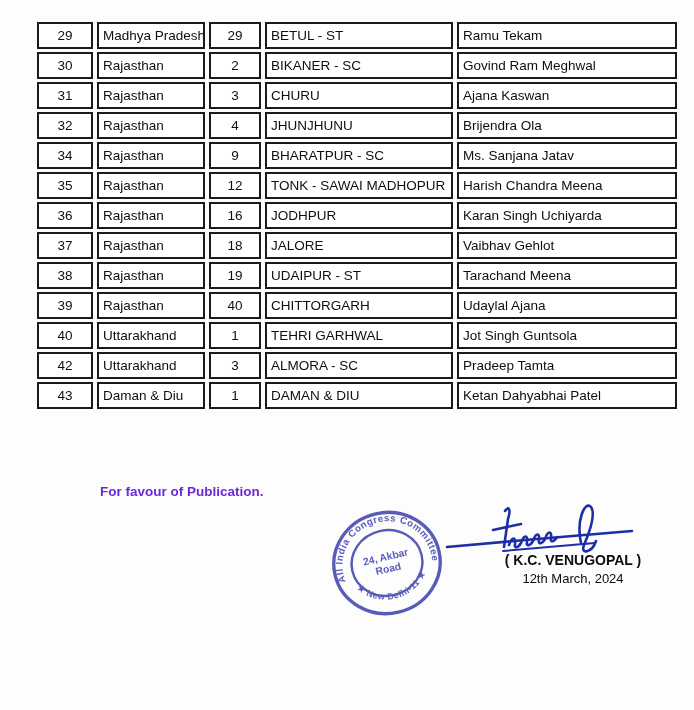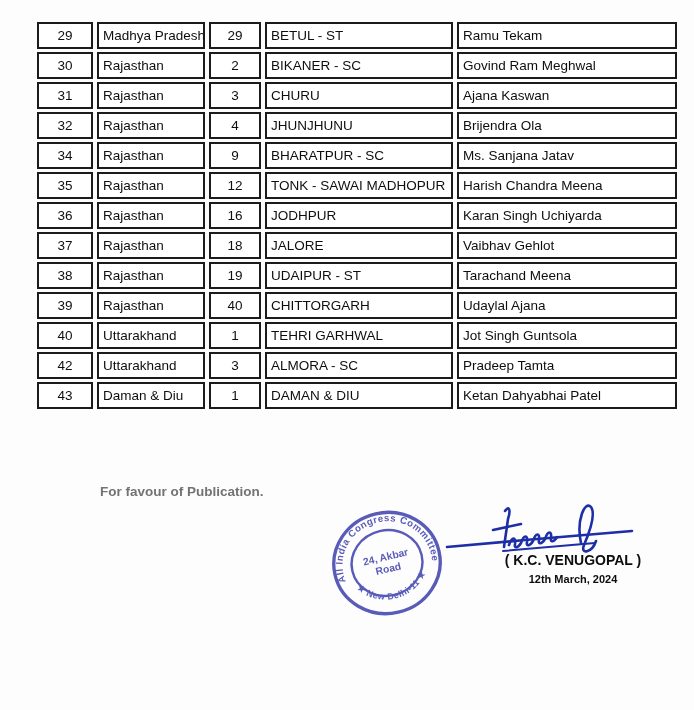--- a/index.html
+++ b/index.html
@@ -26,37 +26,37 @@
     vertical-align:middle;
     white-space:nowrap;
     overflow:hidden;
     background:#fff;
   }
   td.col-serial,td.col-number{text-align:center;padding:0 2px;}
   td.col-state{padding-left:6px;}
   
   .pub-note{
     position:absolute;left:100px;top:484px;
-    font-size:13.5px;font-weight:bold;color:#737373;
+    font-size:13.5px;font-weight:bold;color:#6d28d9;
   }
   .stamp{
     position:absolute;left:329px;top:507px;width:116px;height:112px;
     transform:rotate(-13deg);
     opacity:.88;
   }
   .signature-svg{
     position:absolute;left:443px;top:498px;width:200px;height:62px;
   }
   .signatory{
     position:absolute;left:478px;top:551px;width:190px;
     text-align:center;color:#0d0d0d;
   }
   .signatory .name{font-size:14px;font-weight:bold;line-height:19px;white-space:nowrap;}
   .signatory .title{font-size:13.5px;font-weight:bold;line-height:18px;white-space:nowrap;}
-  .signatory .date{font-size:11px;font-weight:bold;line-height:18px;white-space:nowrap;}
+  .signatory .date{font-size:13px;font-weight:normal;line-height:18px;white-space:nowrap;}
 </style>
 </head>
 <body>
 
 <table class="candidates">
   <colgroup>
     <col style="width:56px">
       <col style="width:108px">
       <col style="width:52px">
     <col style="width:188px">

